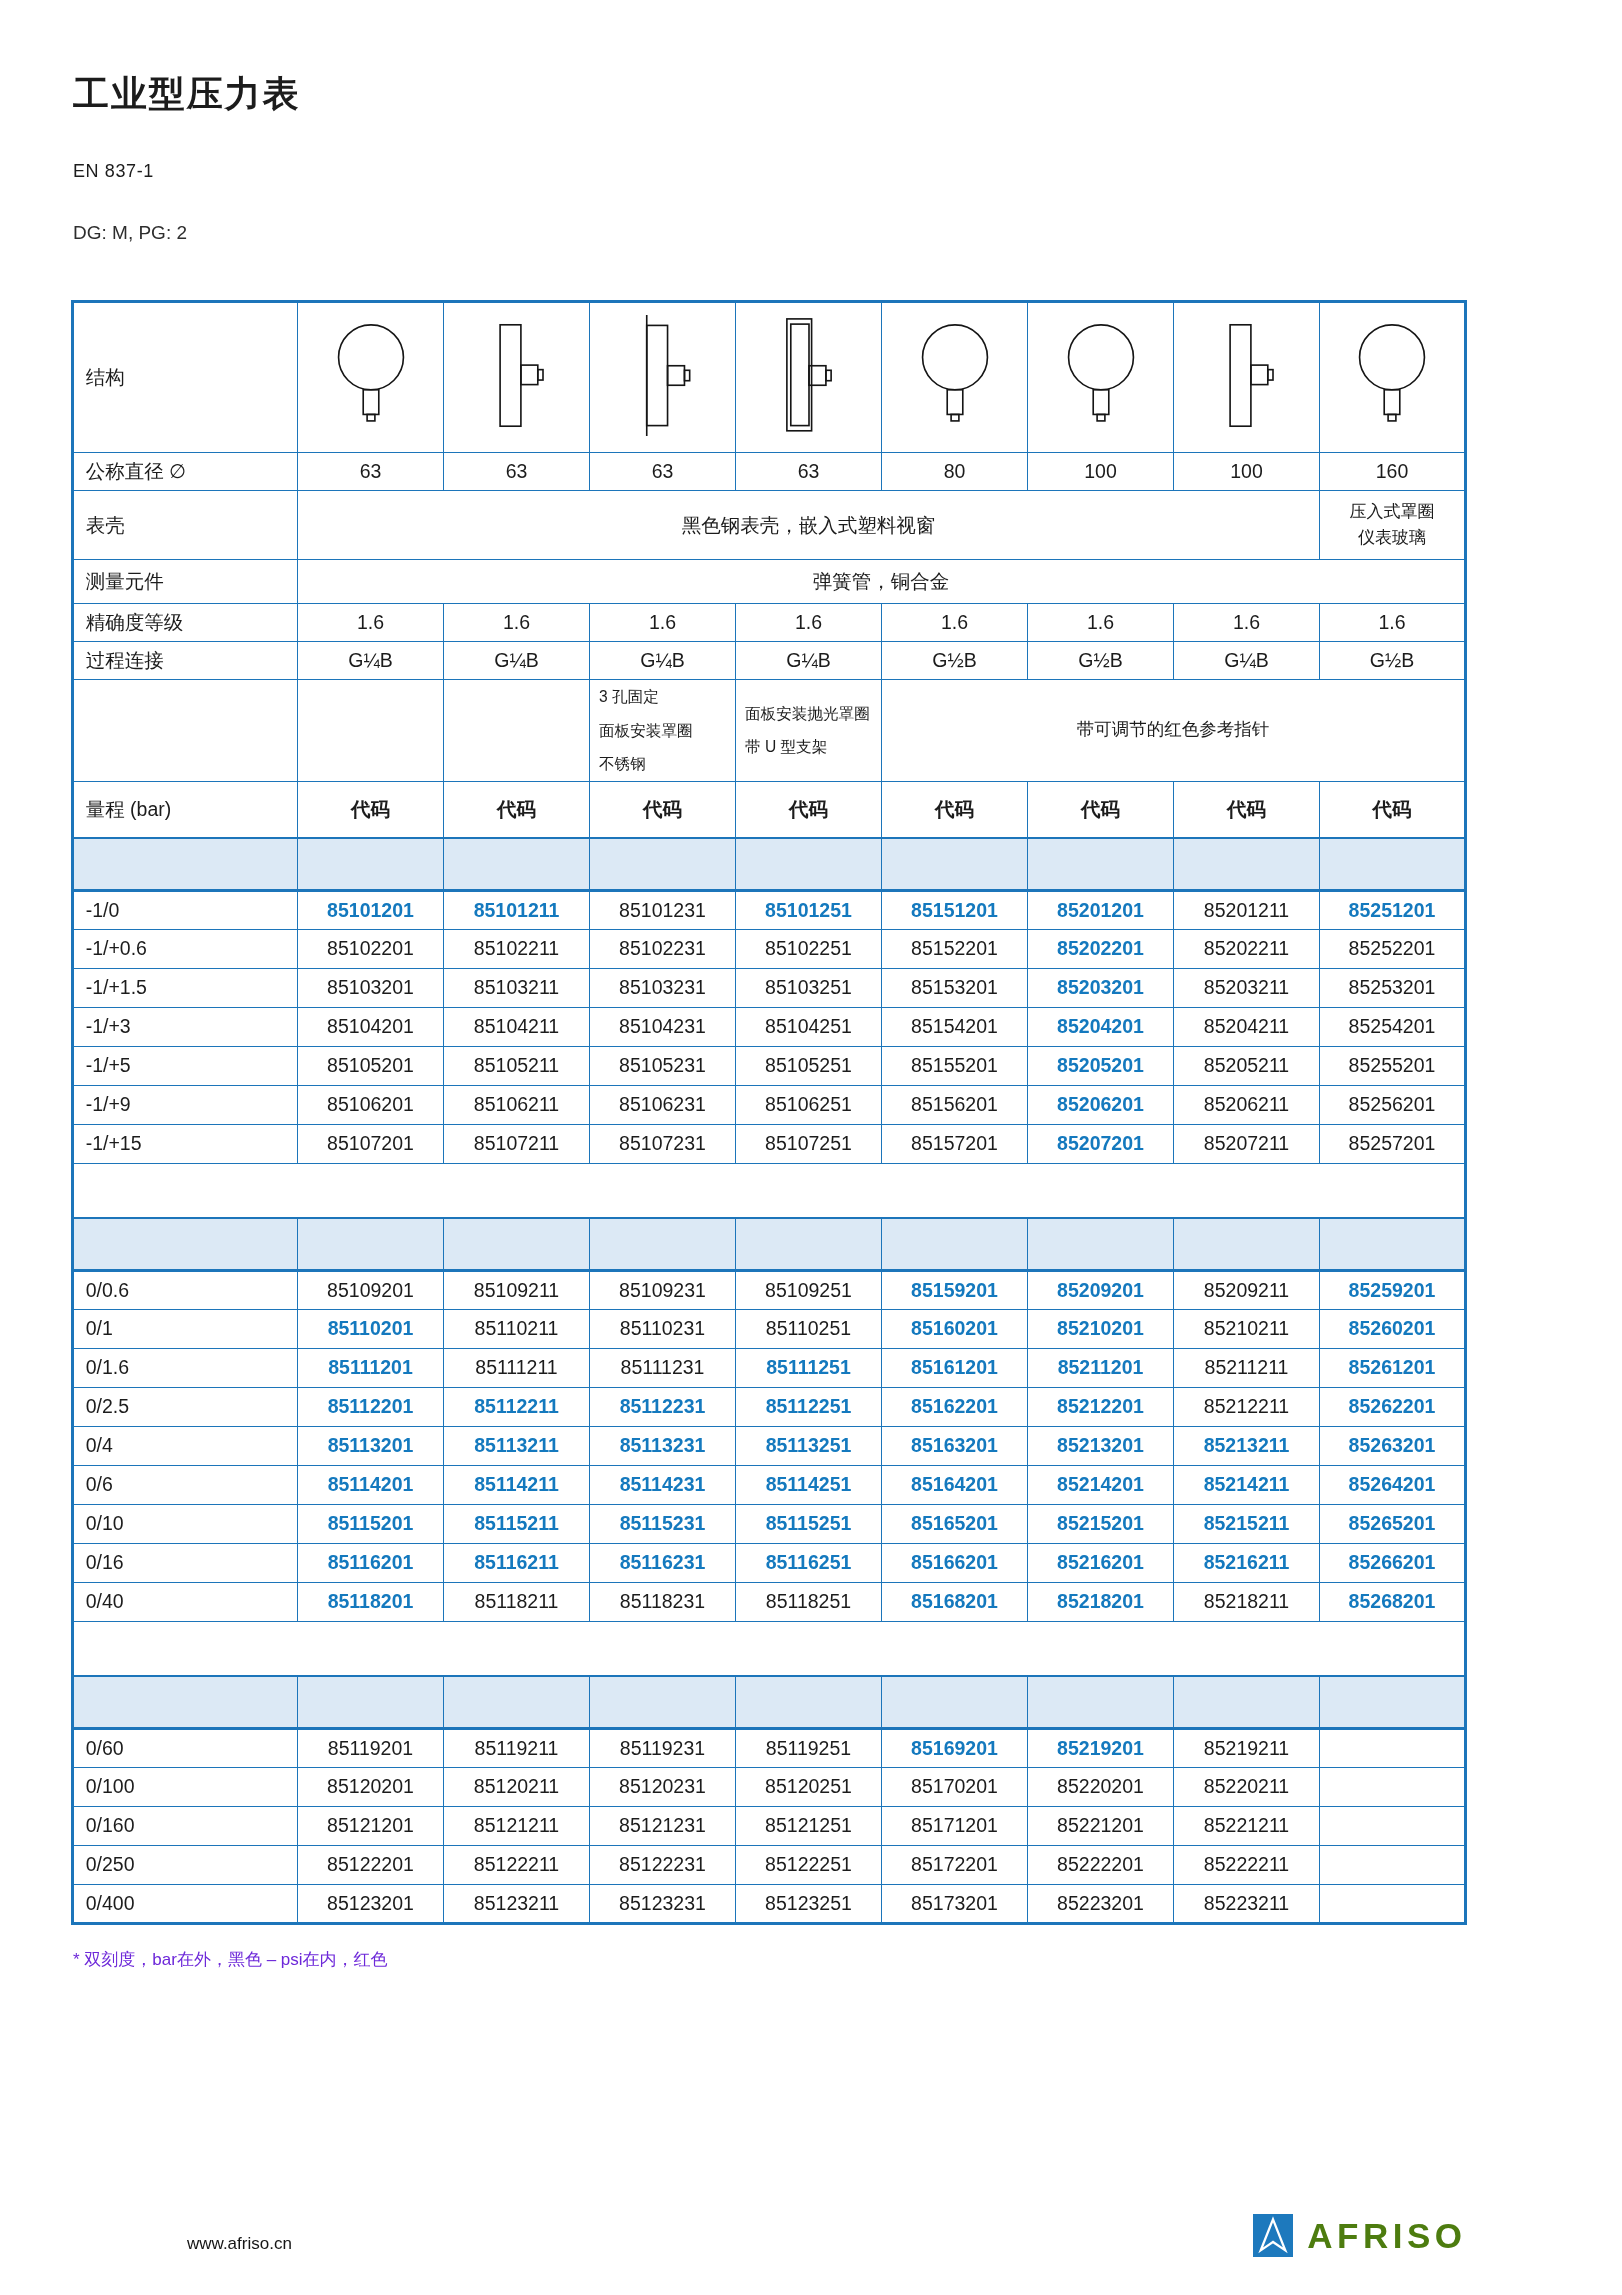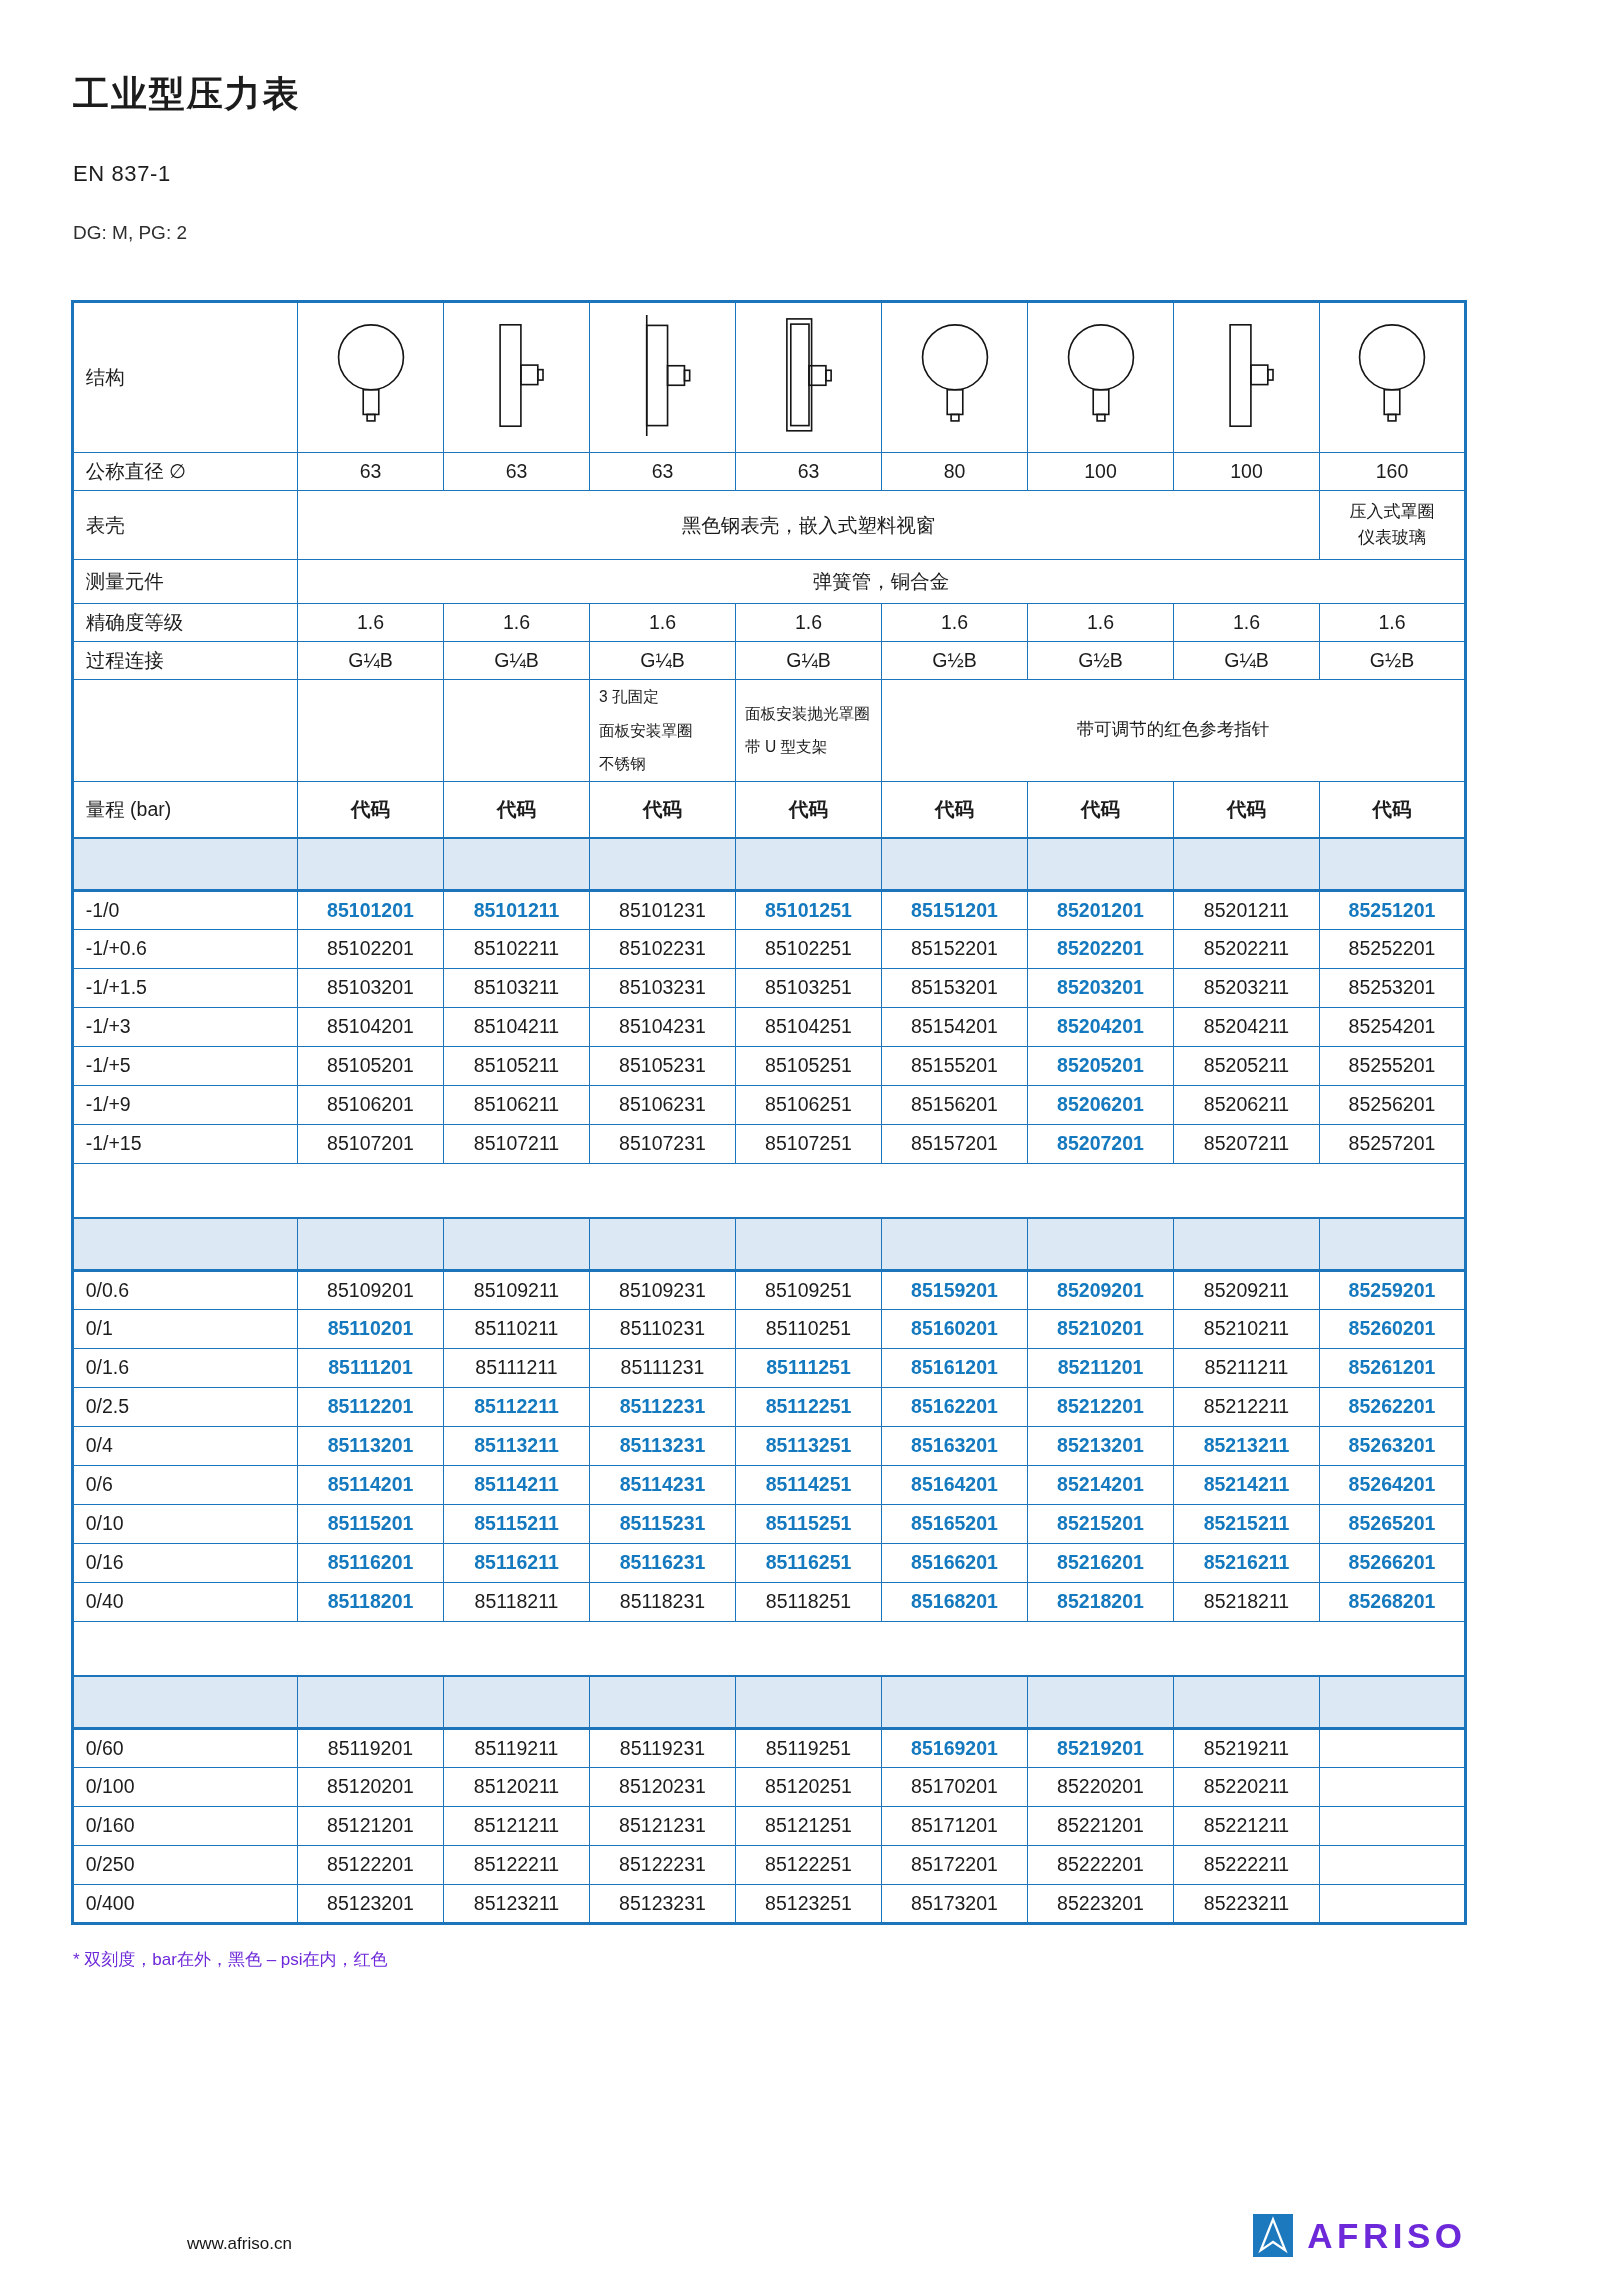--- a/index.html
+++ b/index.html
@@ -8,21 +8,21 @@
     --sep:#dce9f5;
     --ink:#1c1c1c;
   }
   html,body{margin:0;padding:0;background:#ffffff;}
   #page{
     position:relative;width:1623px;height:2295px;background:#fff;
     font-family:"Liberation Sans","DejaVu Sans",sans-serif;color:var(--ink);
     overflow:hidden;
   }
   .title{position:absolute;left:73px;top:70px;font-size:36px;font-weight:700;letter-spacing:1.9px;}
-  .standard{position:absolute;left:73px;top:161px;font-size:22px;font-weight:400;letter-spacing:0.6px;}
+  .standard{position:absolute;left:73px;top:161px;font-size:18px;font-weight:400;letter-spacing:0.6px;}
   .meta{position:absolute;left:73px;top:222px;font-size:19px;color:#2e2e2e;}
   #table-host{position:absolute;left:71px;top:300px;}
   table{border-collapse:collapse;table-layout:fixed;width:1395px;border:3.2px solid var(--blue);}
   th,td{
     border:1.9px solid var(--blue);
     font-size:19.5px;font-weight:400;color:var(--ink);
     text-align:center;vertical-align:middle;padding:0;
     overflow:hidden;
   }
   .lbl{text-align:left;padding-left:11.7px;font-weight:400;}
@@ -45,21 +45,21 @@
   .code.hl{font-weight:700;color:var(--codeblue);}
   .case-last{font-size:17px;line-height:1.55;}
   .opt{font-size:15.6px;line-height:2.15;}
   .opt.left{text-align:left;padding-left:9px;}
   .opt.merged{font-size:17.5px;}
   .structure-cell svg *{fill:none;stroke:#151515;stroke-width:2.5px;}
   .footnote{position:absolute;left:73px;top:1948px;font-size:17px;color:#6d28d9;}
   .footer-url{position:absolute;left:187px;top:2234px;font-size:17px;color:#161616;}
   .logo{position:absolute;left:1253px;top:2214px;display:flex;align-items:center;}
   .logo-box{width:40px;height:43px;background:#1d79bd;display:flex;align-items:center;justify-content:center;flex:none;}
-  .brand{font-size:35px;font-weight:800;letter-spacing:4.5px;color:#6d28d9;margin-left:14.3px;line-height:1;}
+  .brand{font-size:35px;font-weight:800;letter-spacing:4.5px;color:#4d7c0f;margin-left:14.3px;line-height:1;}
 </style>
 </head>
 <body>
 
 <div id="page">
   <div class="title">工业型压力表</div>
   <div class="standard">EN 837-1</div>
   <div class="meta">DG: M, PG: 2</div>
 
   <div id="table-host">

